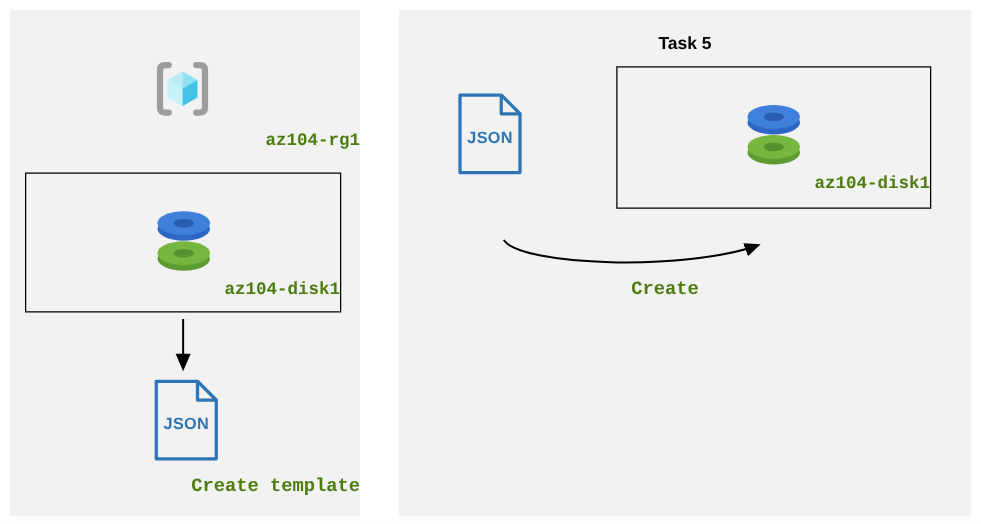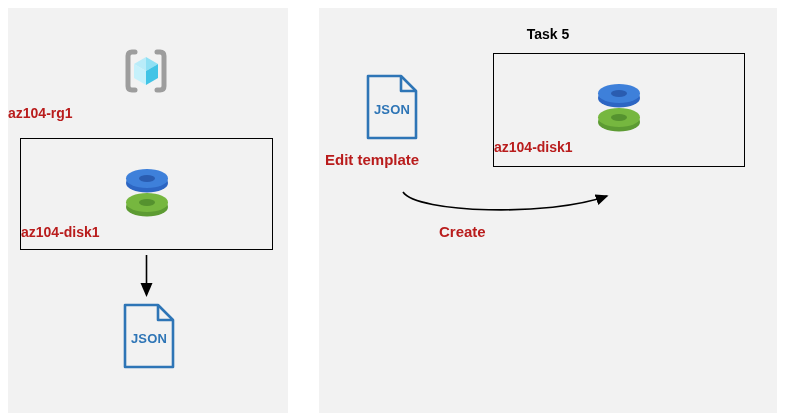--- a/index.html
+++ b/index.html
@@ -11,22 +11,23 @@
   .panel-task1{left:8px;width:280px;}
   .panel-task2{left:319px;width:458px;}
   .title{
     position:absolute;left:0;right:0;text-align:center;
     font-size:14px;font-weight:700;color:#000;
   }
   .panel-task1 .title{top:9px;}
   .panel-task2 .title{top:18px;}
   .abs{position:absolute;}
   .label{
-    position:absolute;text-align:left;font-size:14px;font-weight:700;color:#b91c1c;
+    position:absolute;text-align:right;font-size:14px;font-weight:700;color:#4d7c0f;
     white-space:nowrap;
+    font-family:Liberation Mono, monospace;
   }
   .disk-box{
     position:absolute;border:1.5px solid #000;background:transparent;box-sizing:border-box;
   }
   .box-1{left:12px;top:130px;width:253px;height:112px;}
   .box-2{left:174px;top:45px;width:252px;height:114px;}
   .disk-icon{position:absolute;left:50%;margin-left:-27px;top:28px;width:54px;height:52px;}
   .box-label{left:0;right:0;top:85px;}
   .rg-icon{left:114px;top:37px;width:48px;height:52px;}
   .rg-label{left:0;right:0;top:97px;}
@@ -81,33 +82,33 @@
     </svg>
   </div>
 
   <div class="abs json-icon-1">
     <svg width="52" height="66" viewBox="0 0 52 66">
       <path d="M2 2 H35 L50 17 V64 H2 Z" fill="none" stroke="#2e75b6" stroke-width="2.6" stroke-linejoin="round"></path>
       <path d="M35 2 V17 H50" fill="none" stroke="#2e75b6" stroke-width="2.6" stroke-linejoin="round"></path>
       <text class="json-text" x="26" y="40" text-anchor="middle">JSON</text>
     </svg>
   </div>
+  <div class="label create-label">Create template</div>
 </section>
 
 <section class="panel panel-task2">
   <div class="title">Task 5</div>
 
   <div class="abs json-icon-2">
     <svg width="52" height="66" viewBox="0 0 52 66">
       <path d="M2 2 H35 L50 17 V64 H2 Z" fill="none" stroke="#2e75b6" stroke-width="2.6" stroke-linejoin="round"></path>
       <path d="M35 2 V17 H50" fill="none" stroke="#2e75b6" stroke-width="2.6" stroke-linejoin="round"></path>
       <text class="json-text" x="26" y="40" text-anchor="middle">JSON</text>
     </svg>
   </div>
-  <div class="label edit-label">Edit template</div>
 
   <div class="disk-box box-2">
     <div class="disk-icon">
       <svg width="54" height="52" viewBox="0 0 54 52">
         <ellipse cx="27" cy="40" rx="21" ry="9.5" fill="#5d9b33"></ellipse>
         <ellipse cx="27" cy="35.5" rx="21" ry="9.5" fill="#76b73f"></ellipse>
         <ellipse cx="27" cy="35.5" rx="8" ry="3.4" fill="#55922f"></ellipse>
         <ellipse cx="27" cy="16" rx="21" ry="9.5" fill="#2d66c3"></ellipse>
         <ellipse cx="27" cy="11.5" rx="21" ry="9.5" fill="#3e80da"></ellipse>
         <ellipse cx="27" cy="11.5" rx="8" ry="3.4" fill="#2a5cb0"></ellipse>

